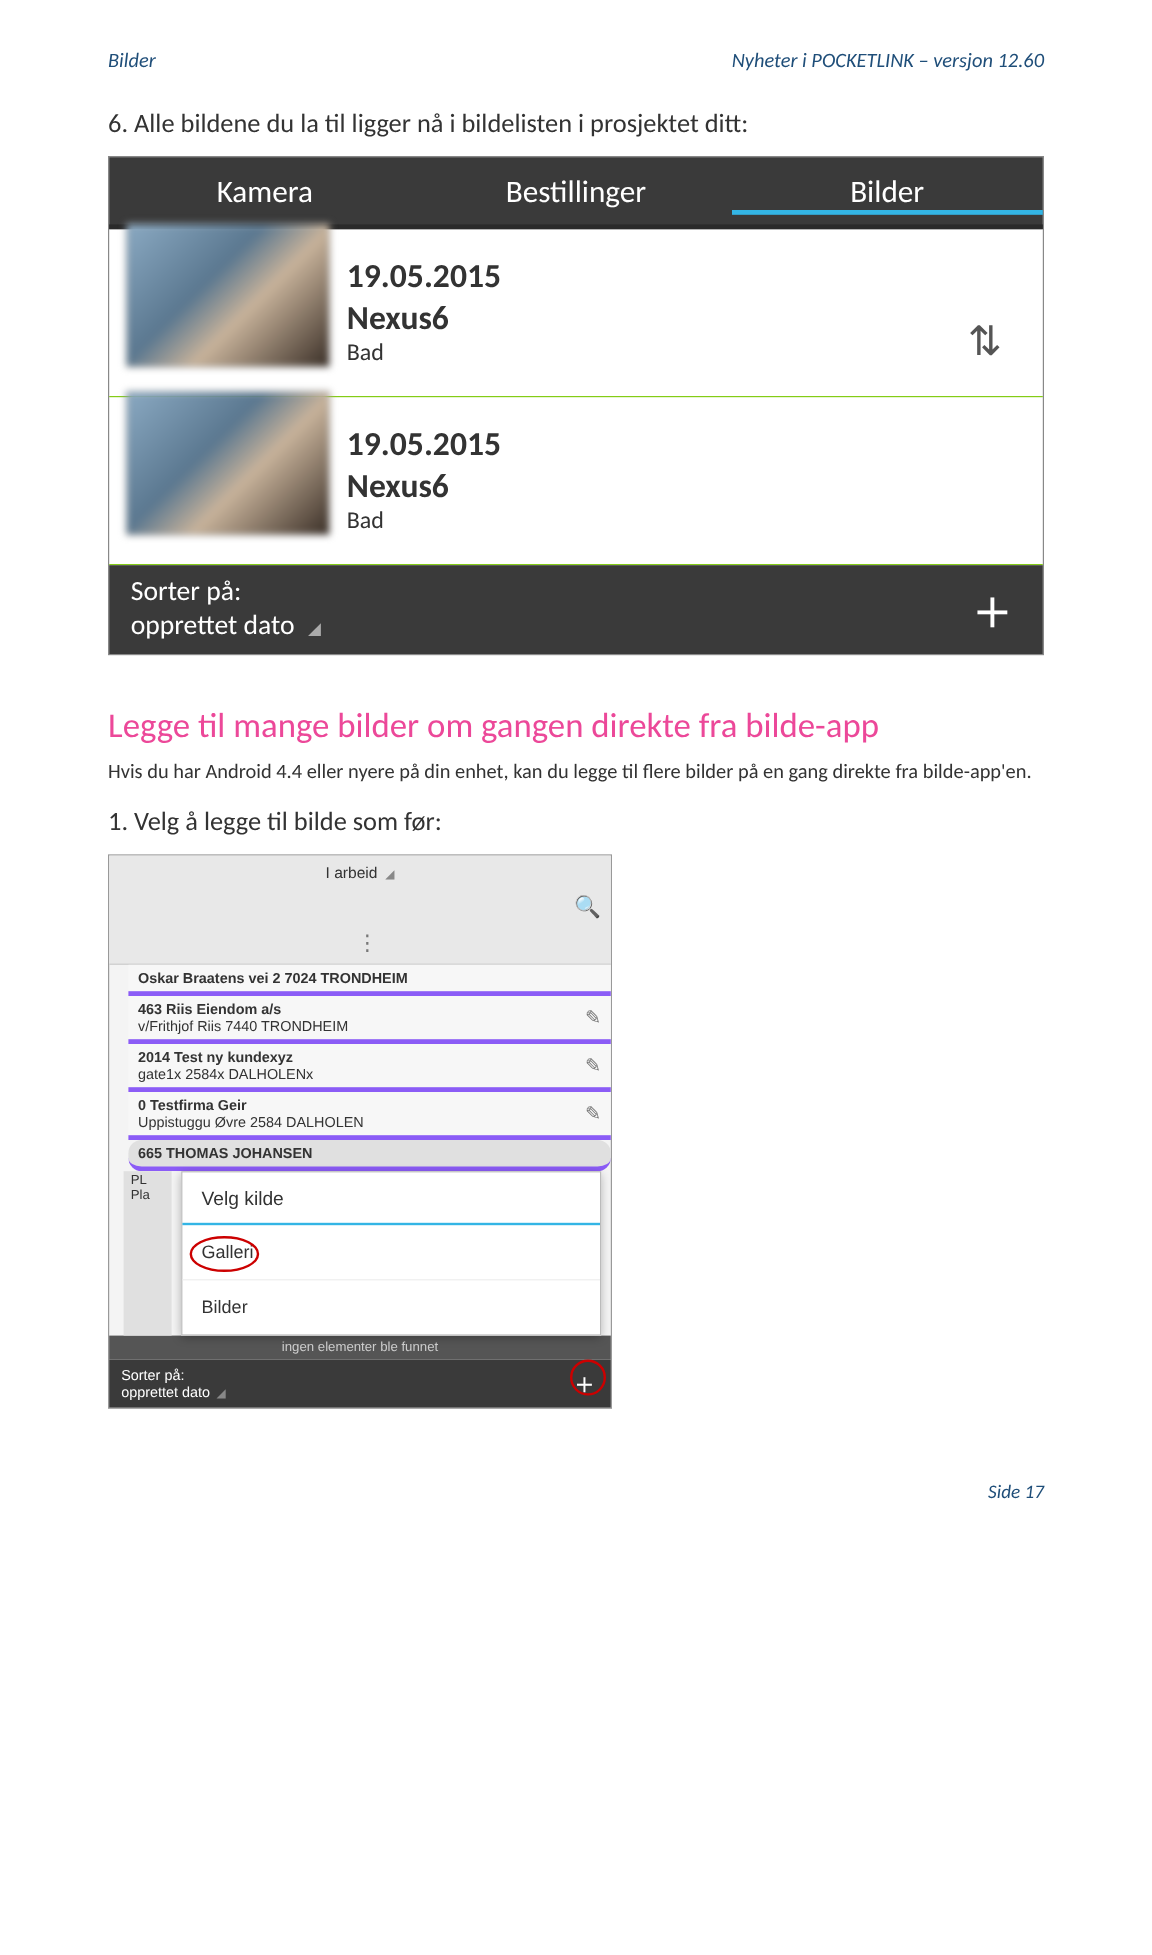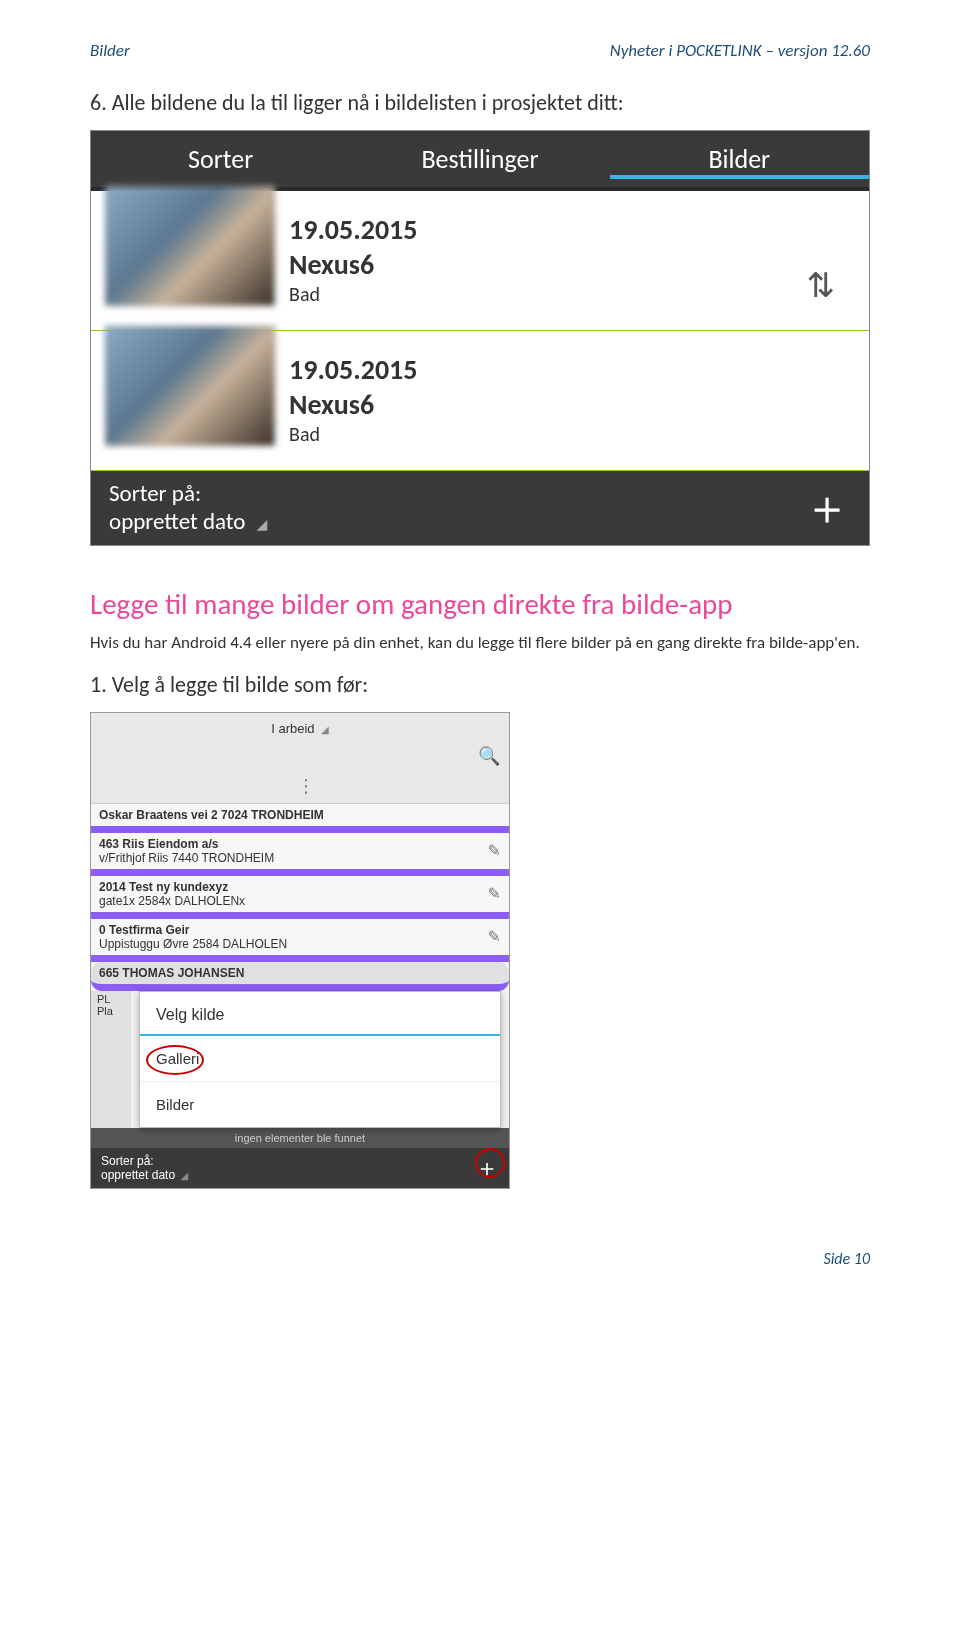--- a/index.html
+++ b/index.html
@@ -109,26 +109,27 @@
     color: #333;
   }
   .ss2-triangle { font-size: 10px; color: #888; margin-left: 2px; }
   .ss2-search-icon, .ss2-menu-icon {
     margin-left: auto;
     color: #777;
     font-size: 18px;
   }
   .ss2-menu-icon { margin-left: 10px; letter-spacing: -2px; }
   .ss2-row {
-    border-bottom: 7px solid #8b5cf6;
+    border-bottom: 4px solid #8b5cf6;
     padding: 4px 8px;
     font-size: 12px;
     display: flex;
     align-items: center;
     background: #f7f7f7;
+    margin-left: 16px;
   }
   .ss2-row .pencil {
     margin-left: auto;
     color: #777;
     font-size: 16px;
   }
   .ss2-row .line1 { font-weight: bold; }
   .ss2-row-content { flex: 1; }
   .ss2-dimmed { background: #e0e0e0; border-radius: 11px; }
   .dialog {
@@ -196,21 +197,21 @@
 
 <div class="header-row">
   <div>Bilder</div>
   <div>Nyheter i POCKETLINK – versjon 12.60</div>
 </div>
 
 <div class="step-text">6.   Alle bildene du la til ligger nå i bildelisten i prosjektet ditt:</div>
 
 <div class="screenshot1">
   <div class="tabs">
-    <div class="tab">Sorter</div>
+    <div class="tab">Kamera</div>
     <div class="tab">Bestillinger</div>
     <div class="tab active">Bilder</div>
   </div>
   <div class="list-item">
     <div class="thumb"></div>
     <div class="item-text">
       <div class="date">19.05.2015</div>
       <div class="device">Nexus6</div>
       <div class="room">Bad</div>
     </div>
@@ -274,21 +275,21 @@
       <div class="line1">0  Testfirma Geir</div>
       <div>Uppistuggu Øvre  2584  DALHOLEN</div>
     </div>
     <span class="pencil">✎</span>
   </div>
   <div class="ss2-row ss2-dimmed">
     <div class="ss2-row-content">
       <div class="line1">665  THOMAS JOHANSEN</div>
     </div>
   </div>
-  <div style="display:flex;">
+  <div style="display:flex;margin-left:12px;">
     <div style="width:40px; background:#e0e0e0; font-size:11px; padding:2px 6px;">
       <div>PL</div>
       <div>Pla</div>
     </div>
     <div class="dialog" style="flex:1;">
       <div class="dialog-title">Velg kilde</div>
       <div class="dialog-option first">Galleri</div>
       <div class="red-circle circle-gallery"></div>
       <div class="dialog-option">Bilder</div>
     </div>
@@ -303,13 +304,13 @@
       </div>
     </div>
     <div class="plus2">
       <span>＋</span>
       <div class="circle-plus"></div>
     </div>
   </div>
 </div>
 </div>
 
-<div class="page-footer">Side 10</div>
+<div class="page-footer">Side 17</div>
 
 </body></html>

